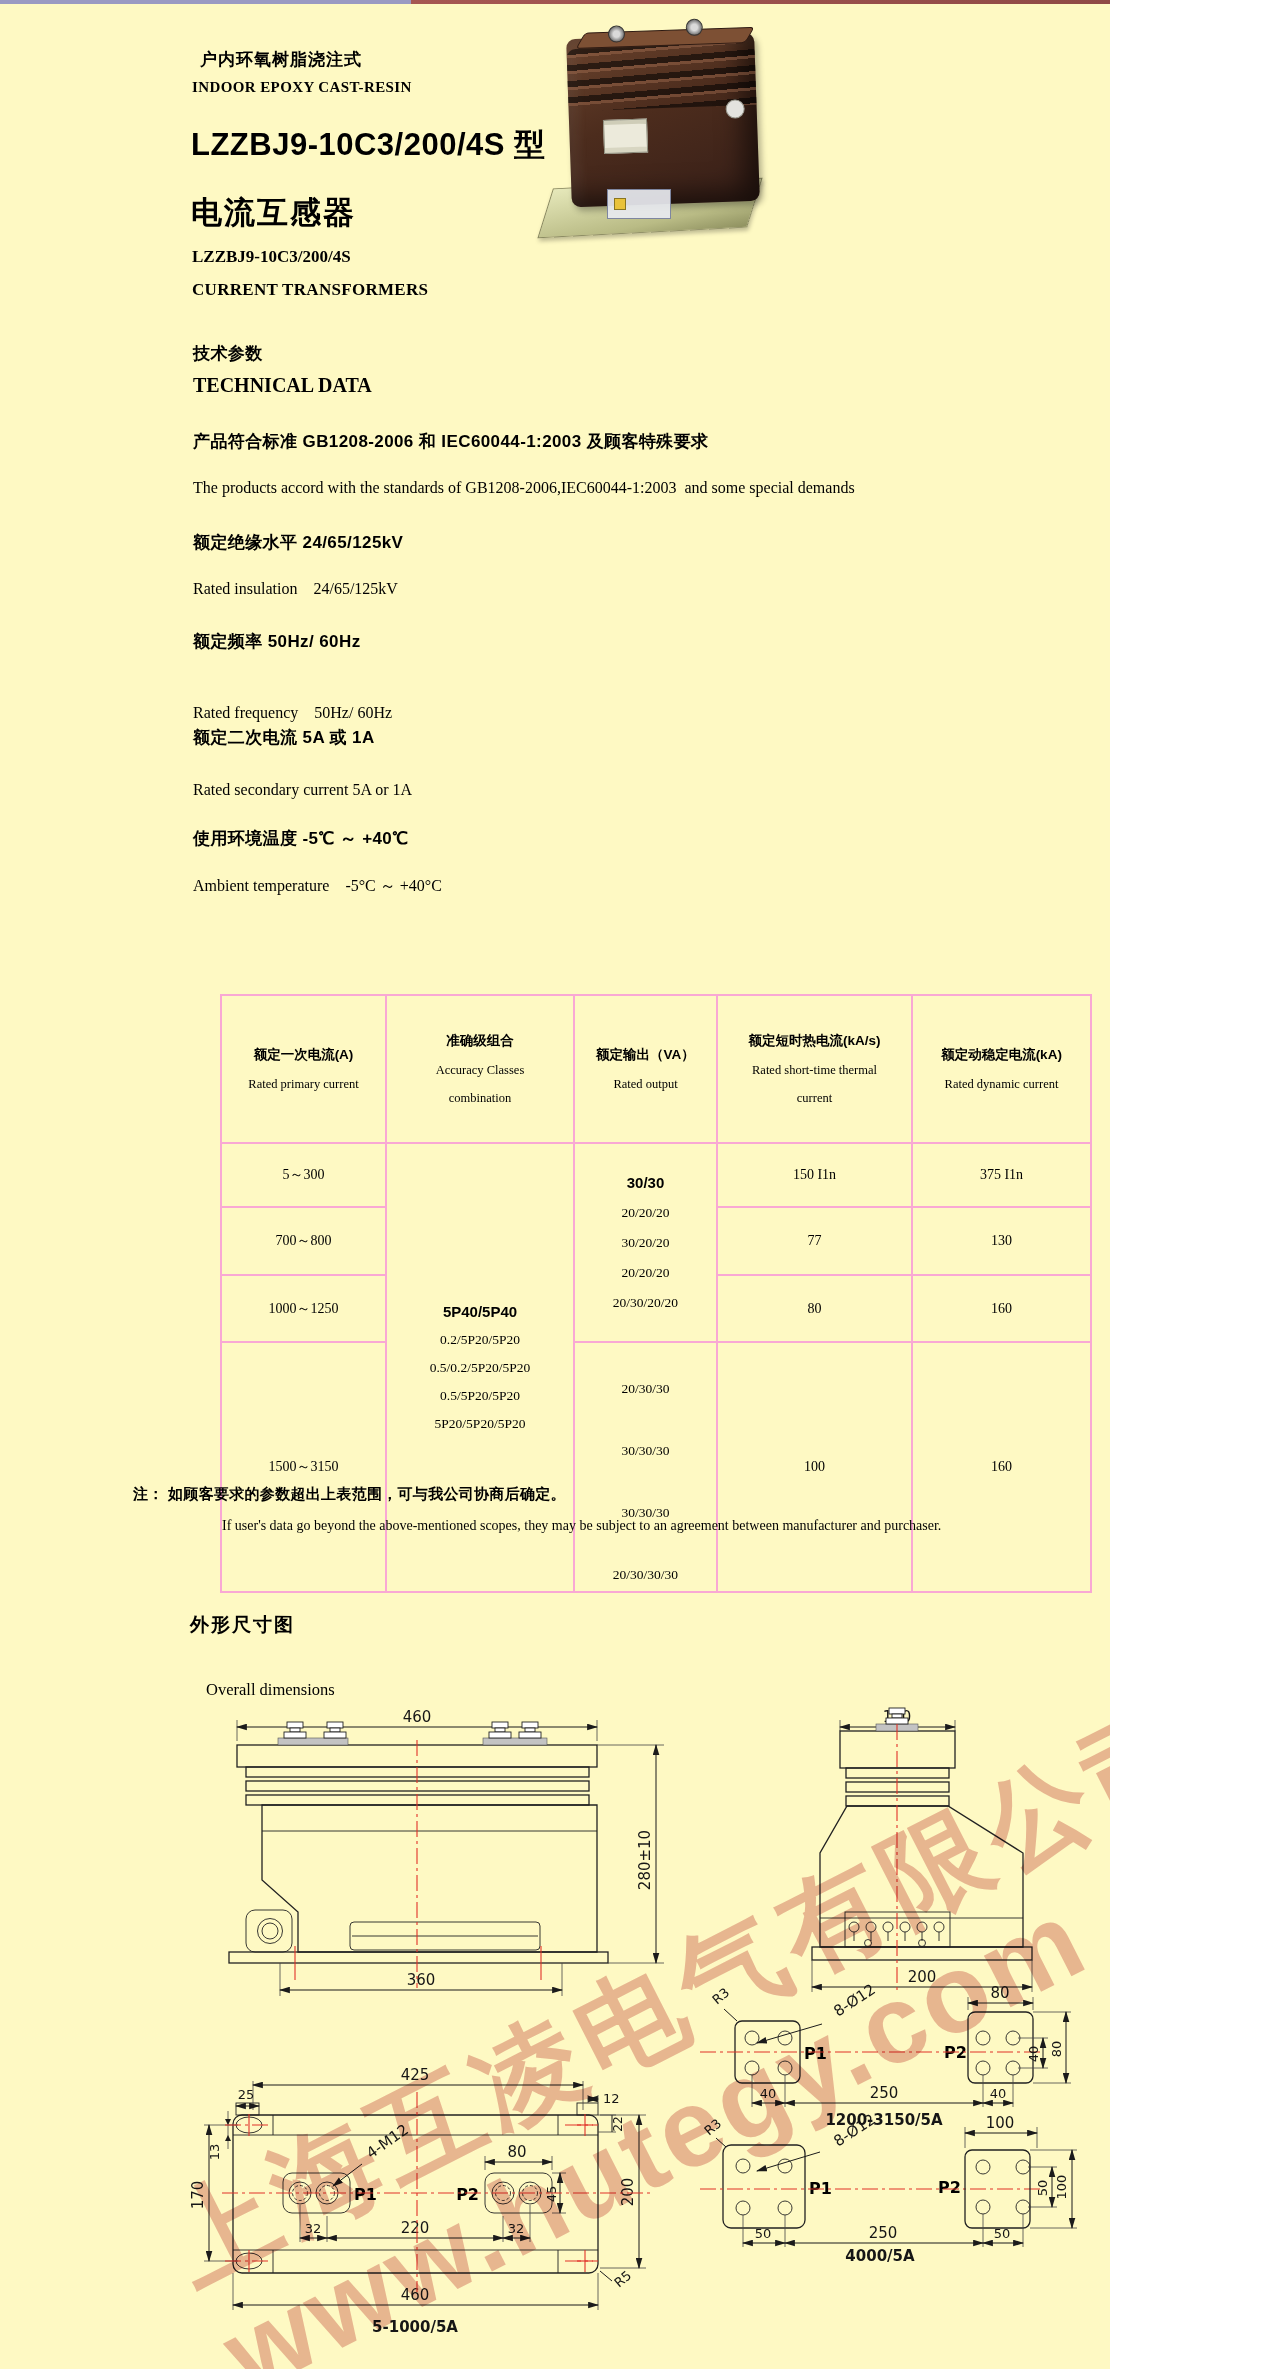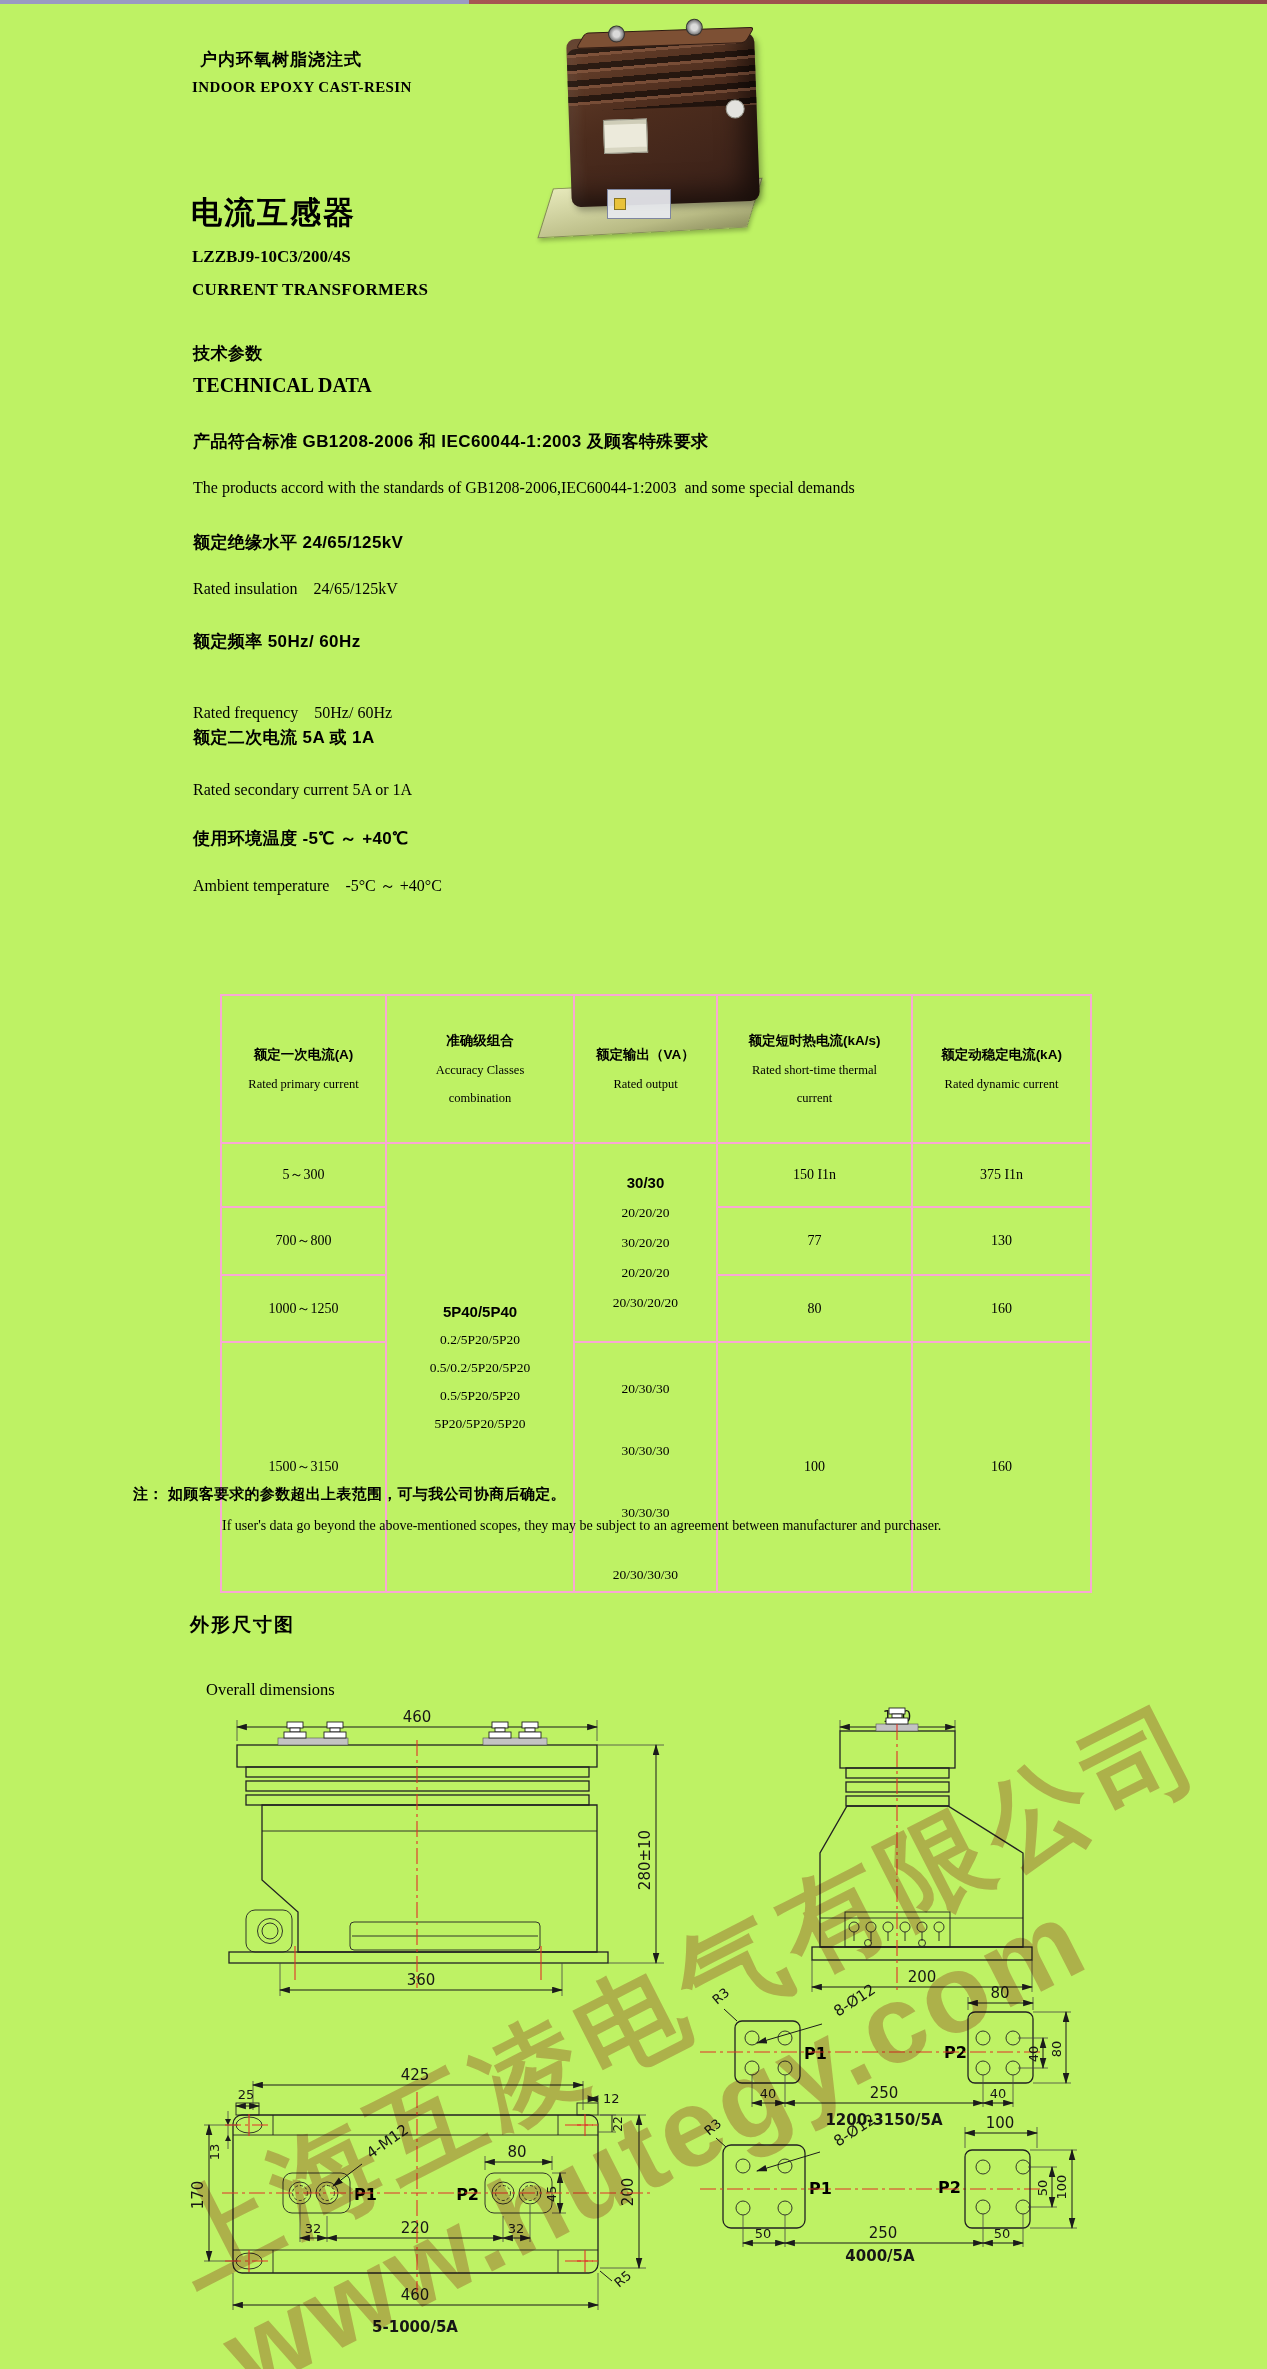--- a/index.html
+++ b/index.html
@@ -1,16 +1,16 @@
 <!DOCTYPE html>
 <html><head>
 <meta charset="utf-8">
 <style>
   html,body{margin:0;padding:0;background:#fff;}
-  .page{position:relative;width:1267px;height:2369px;background:#bef264;overflow:hidden;
+  .page{position:relative;width:1110px;height:2369px;background:#fef9c3;overflow:hidden;
         font-family:"Liberation Sans",sans-serif;color:#000;}
   .abs{position:absolute;}
   .topstrip{position:absolute;left:0;top:0;width:100%;height:4px;
     background:linear-gradient(to right,#9a9ac2 0%,#9a9ac2 37%,#a65752 37%,#8f4a46 100%);}
   
   .h-cn{font-weight:bold;font-size:17px;letter-spacing:1px;}
   .h-en{font-family:"Liberation Serif",serif;font-weight:bold;font-size:15px;letter-spacing:.4px;}
   .h-model{font-weight:bold;font-size:31px;letter-spacing:.5px;}
   .h-prod{font-weight:bold;font-size:31px;letter-spacing:2px;}
   .h-sub{font-family:"Liberation Serif",serif;font-weight:bold;font-size:17px;}
@@ -78,20 +78,21 @@
   .ph-term i{position:absolute;left:6px;top:8px;width:10px;height:10px;background:#e9c23a;border:1px solid #8a7520;}
 </style>
 </head>
 <body>
 
 <div class="page">
   <div class="topstrip"></div>
 
   <div class="abs h-cn" style="left:200px;top:48px;">户内环氧树脂浇注式</div>
   <div class="abs h-en" style="left:192px;top:79px;text-align:right;">INDOOR EPOXY CAST-RESIN</div>
+  <div class="abs h-model" style="left:191px;top:124px;">LZZBJ9-10C3/200/4S 型</div>
   <div class="abs h-prod" style="left:191px;top:192px;">电流互感器</div>
   <div class="abs h-sub" style="left:192px;top:247px;">LZZBJ9-10C3/200/4S</div>
   <div class="abs h-pen" style="left:192px;top:280px;">CURRENT TRANSFORMERS</div>
 
   <div class="photo">
     <div class="ph-base"></div>
     <div class="ph-body">
       <div class="ph-top"></div>
       <div class="ph-bolt" style="left:42px;top:-12px;"></div>
       <div class="ph-bolt" style="left:120px;top:-16px;"></div>

